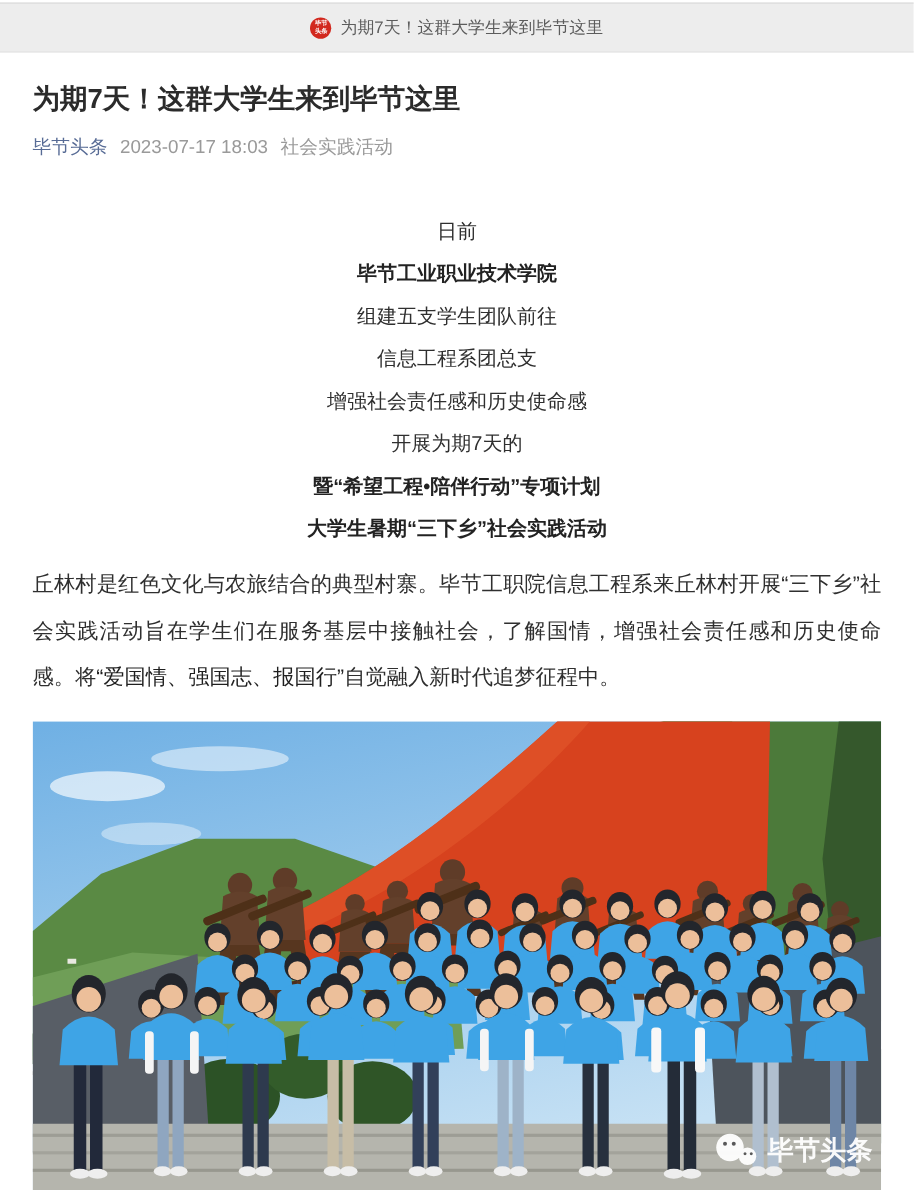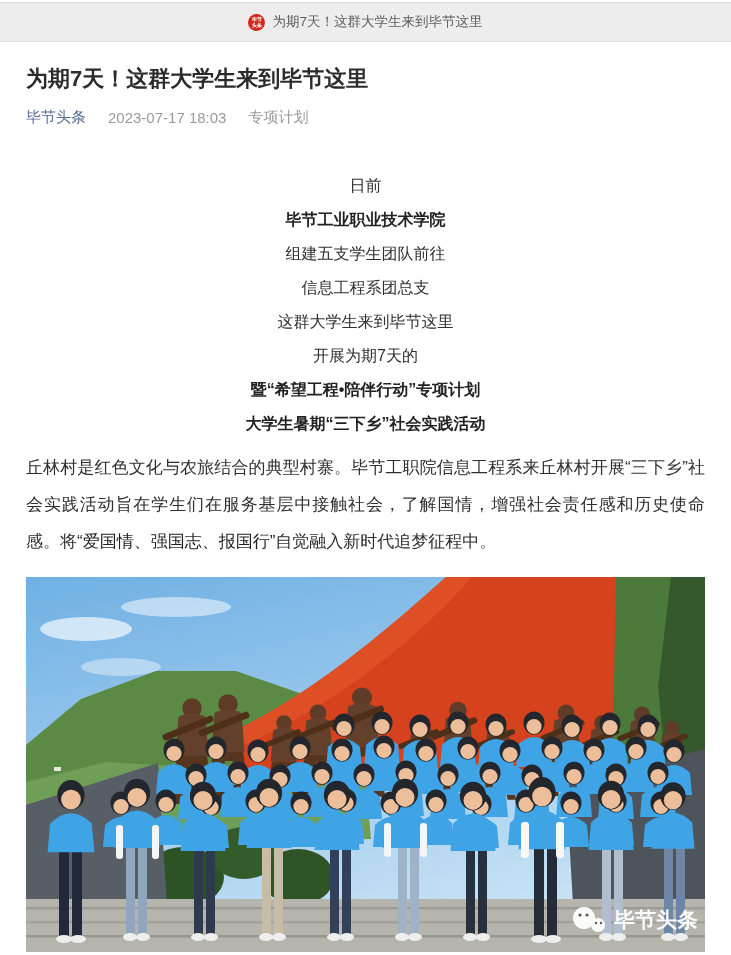--- a/index.html
+++ b/index.html
@@ -24,21 +24,21 @@
   .topbar-title { font-size:13.5px; color:#5c5c5c; }
 
   
   .article { padding:0 26px; }
   .article-title {
     margin-top:22px;
     font-size:22px; font-weight:bold; color:#2b2b2b; line-height:1.4;
   }
   .byline { margin-top:13px; font-size:15px; display:flex; gap:10px; align-items:center; }
   .account-name { color:#576b95; cursor:pointer; }
-  .byline-meta { color:#9a9a9a;margin-left:12px; }
+  .byline-meta { color:#9a9a9a; }
 
   .center-block { margin-top:42px; text-align:center; font-size:16px; color:#2f2f2f; }
   .center-block p { line-height:34px; }
   .center-block p.bold { font-weight:bold; color:#222; }
 
   .body-para {
     margin-top:8px; font-size:17px; color:#2f2f2f;
     line-height:37px; text-align:justify;
   }
   .body-para .bold { font-weight:normal; color:#1f1f1f; }
@@ -59,34 +59,34 @@
   <span class="topbar-title">为期7天！这群大学生来到毕节这里</span>
 </div>
 
 <div class="article">
 
   <h1 class="article-title">为期7天！这群大学生来到毕节这里</h1>
 
   <div class="byline">
     <span class="account-name">毕节头条</span>
     <span class="byline-meta">2023-07-17 18:03</span>
-    <span class="byline-meta">专项计划</span>
+    <span class="byline-meta">社会实践活动</span>
   </div>
 
   <div class="center-block">
 
       <p>日前</p>
 
       <p class="bold">毕节工业职业技术学院</p>
 
       <p>组建五支学生团队前往</p>
 
       <p>信息工程系团总支</p>
 
-      <p>这群大学生来到毕节这里</p>
+      <p>增强社会责任感和历史使命感</p>
 
       <p>开展为期7天的</p>
 
       <p class="bold">暨“希望工程•陪伴行动”专项计划</p>
 
       <p class="bold">大学生暑期“三下乡”社会实践活动</p>
     </div>
 
   <p class="body-para"><span>丘林村是红色文化与农旅结合的典型村寨。毕节工职院信息工程系来丘林村开展“三下乡”社会实践活动旨在学生们在服务基层中接触社会，了解国情，增强社会责任感和历史使命感。将</span><span class="bold">“爱国情、强国志、报国行”</span><span>自觉融入新时代追梦征程中。</span></p>
 

